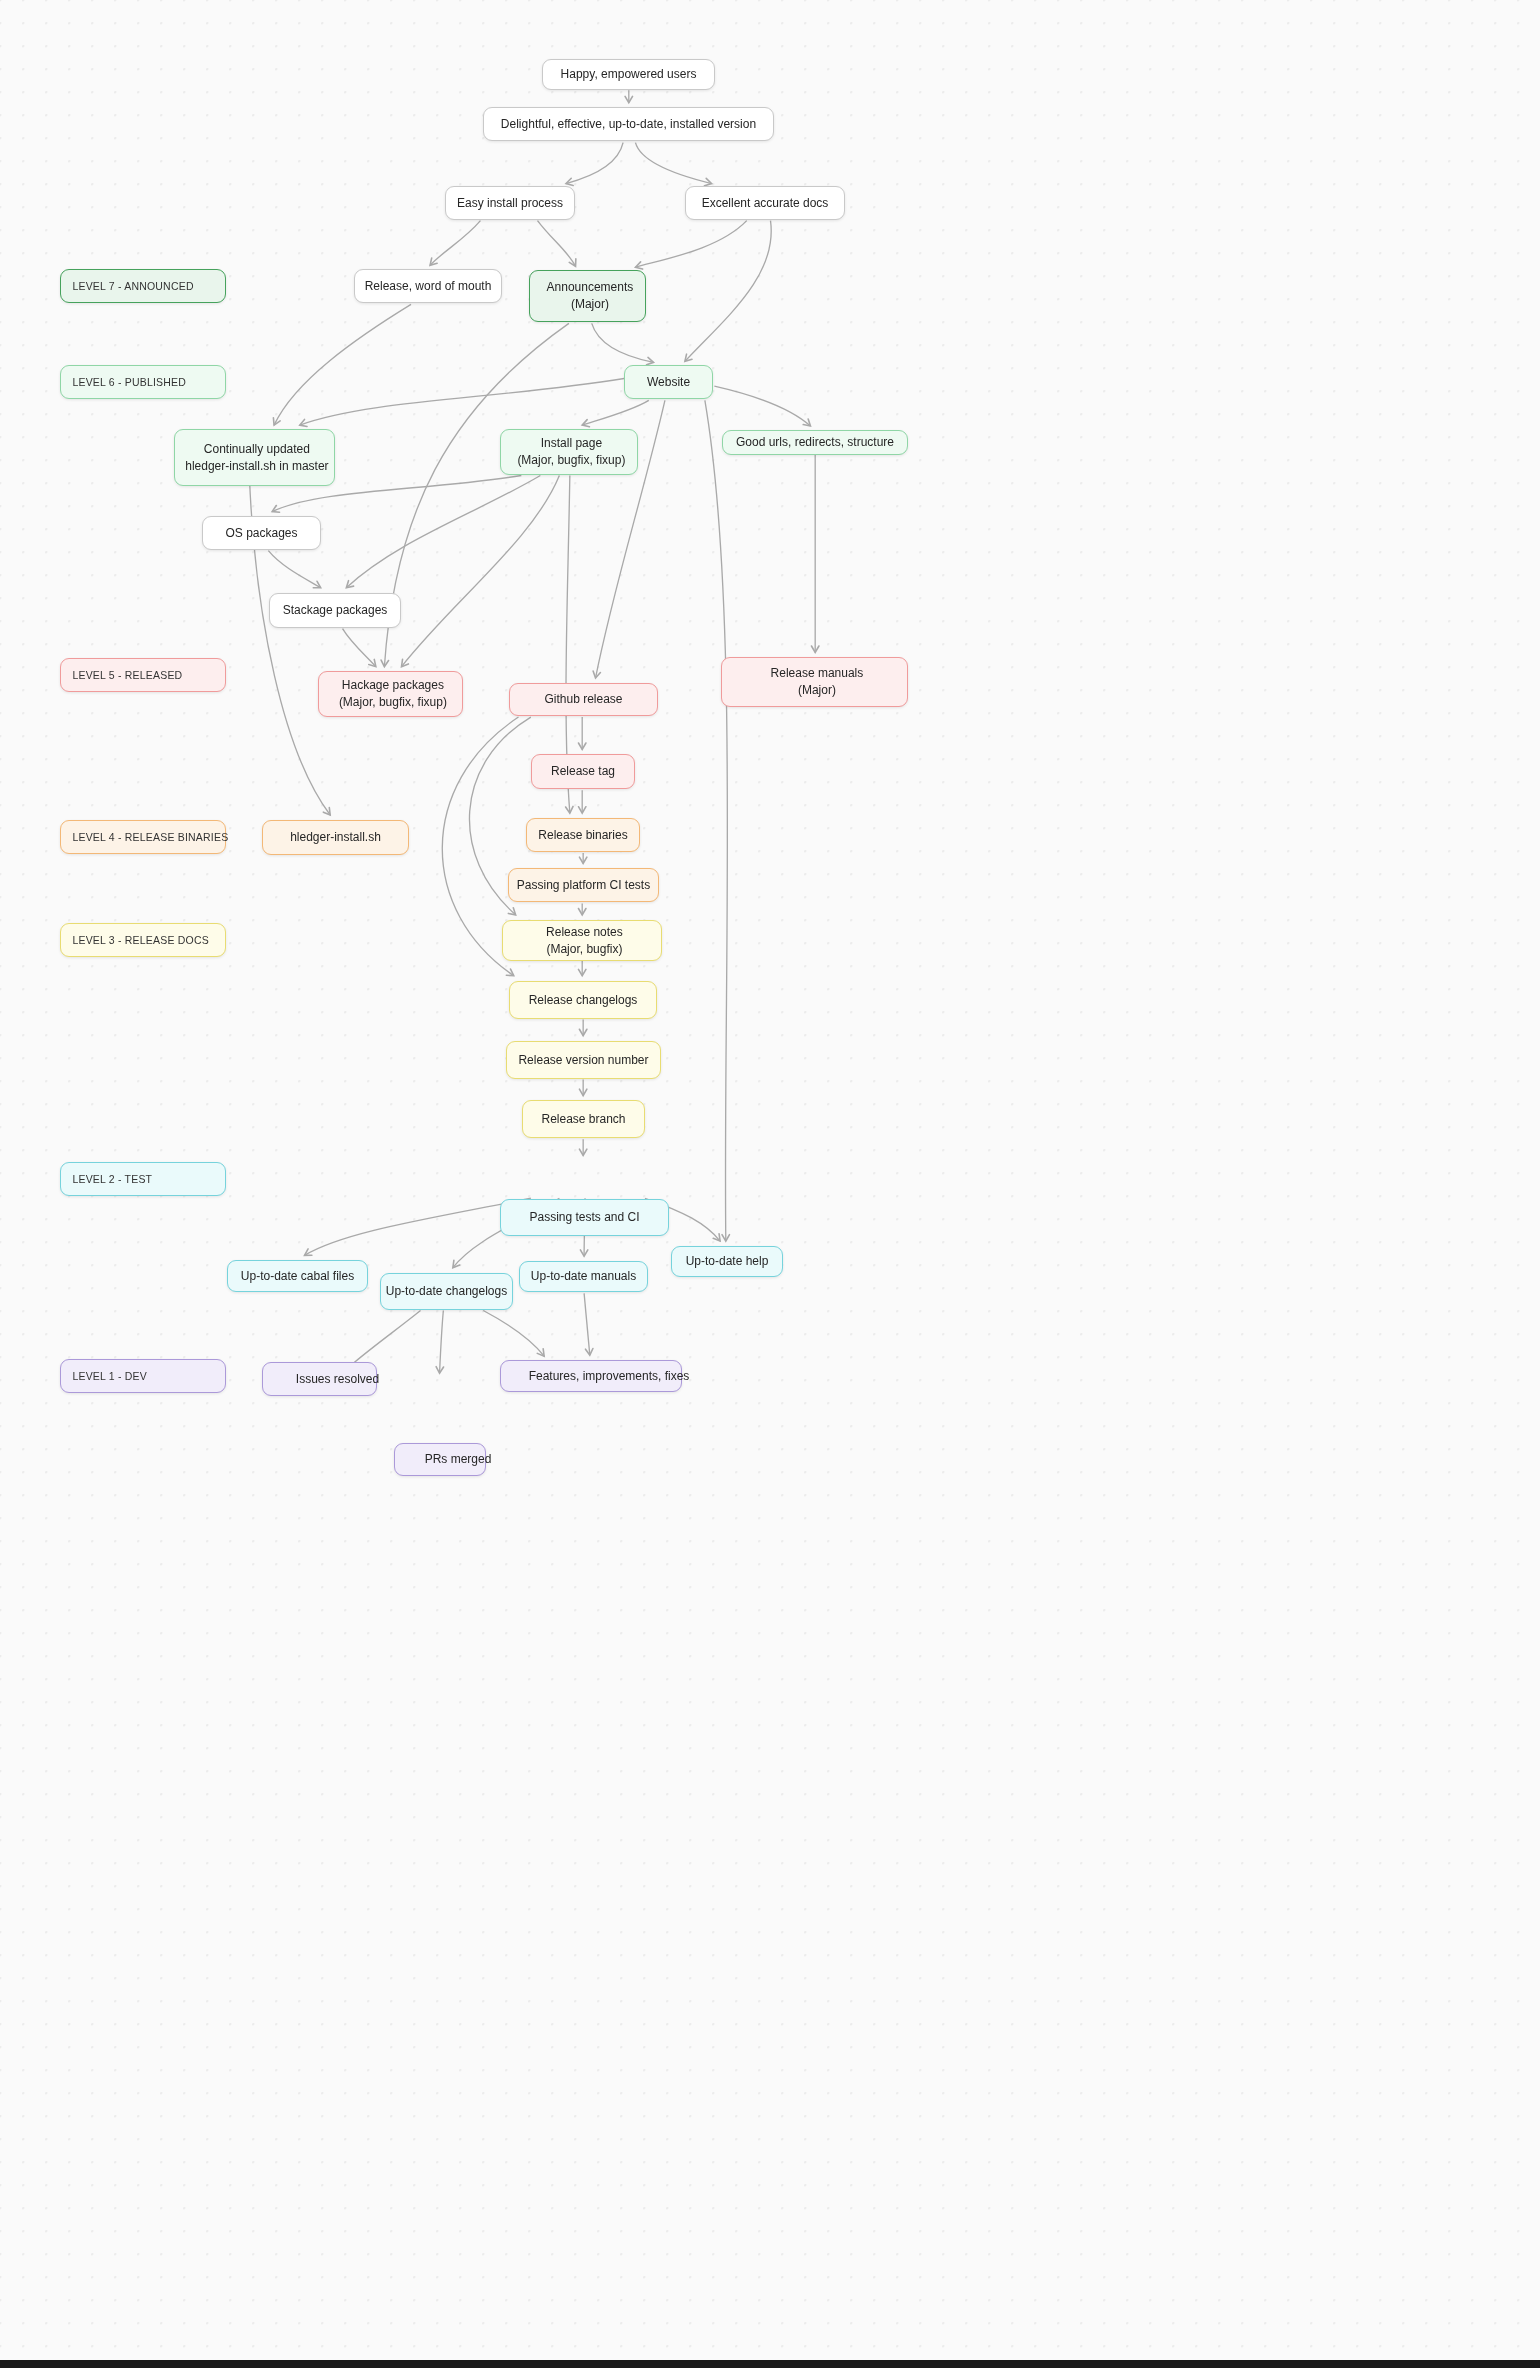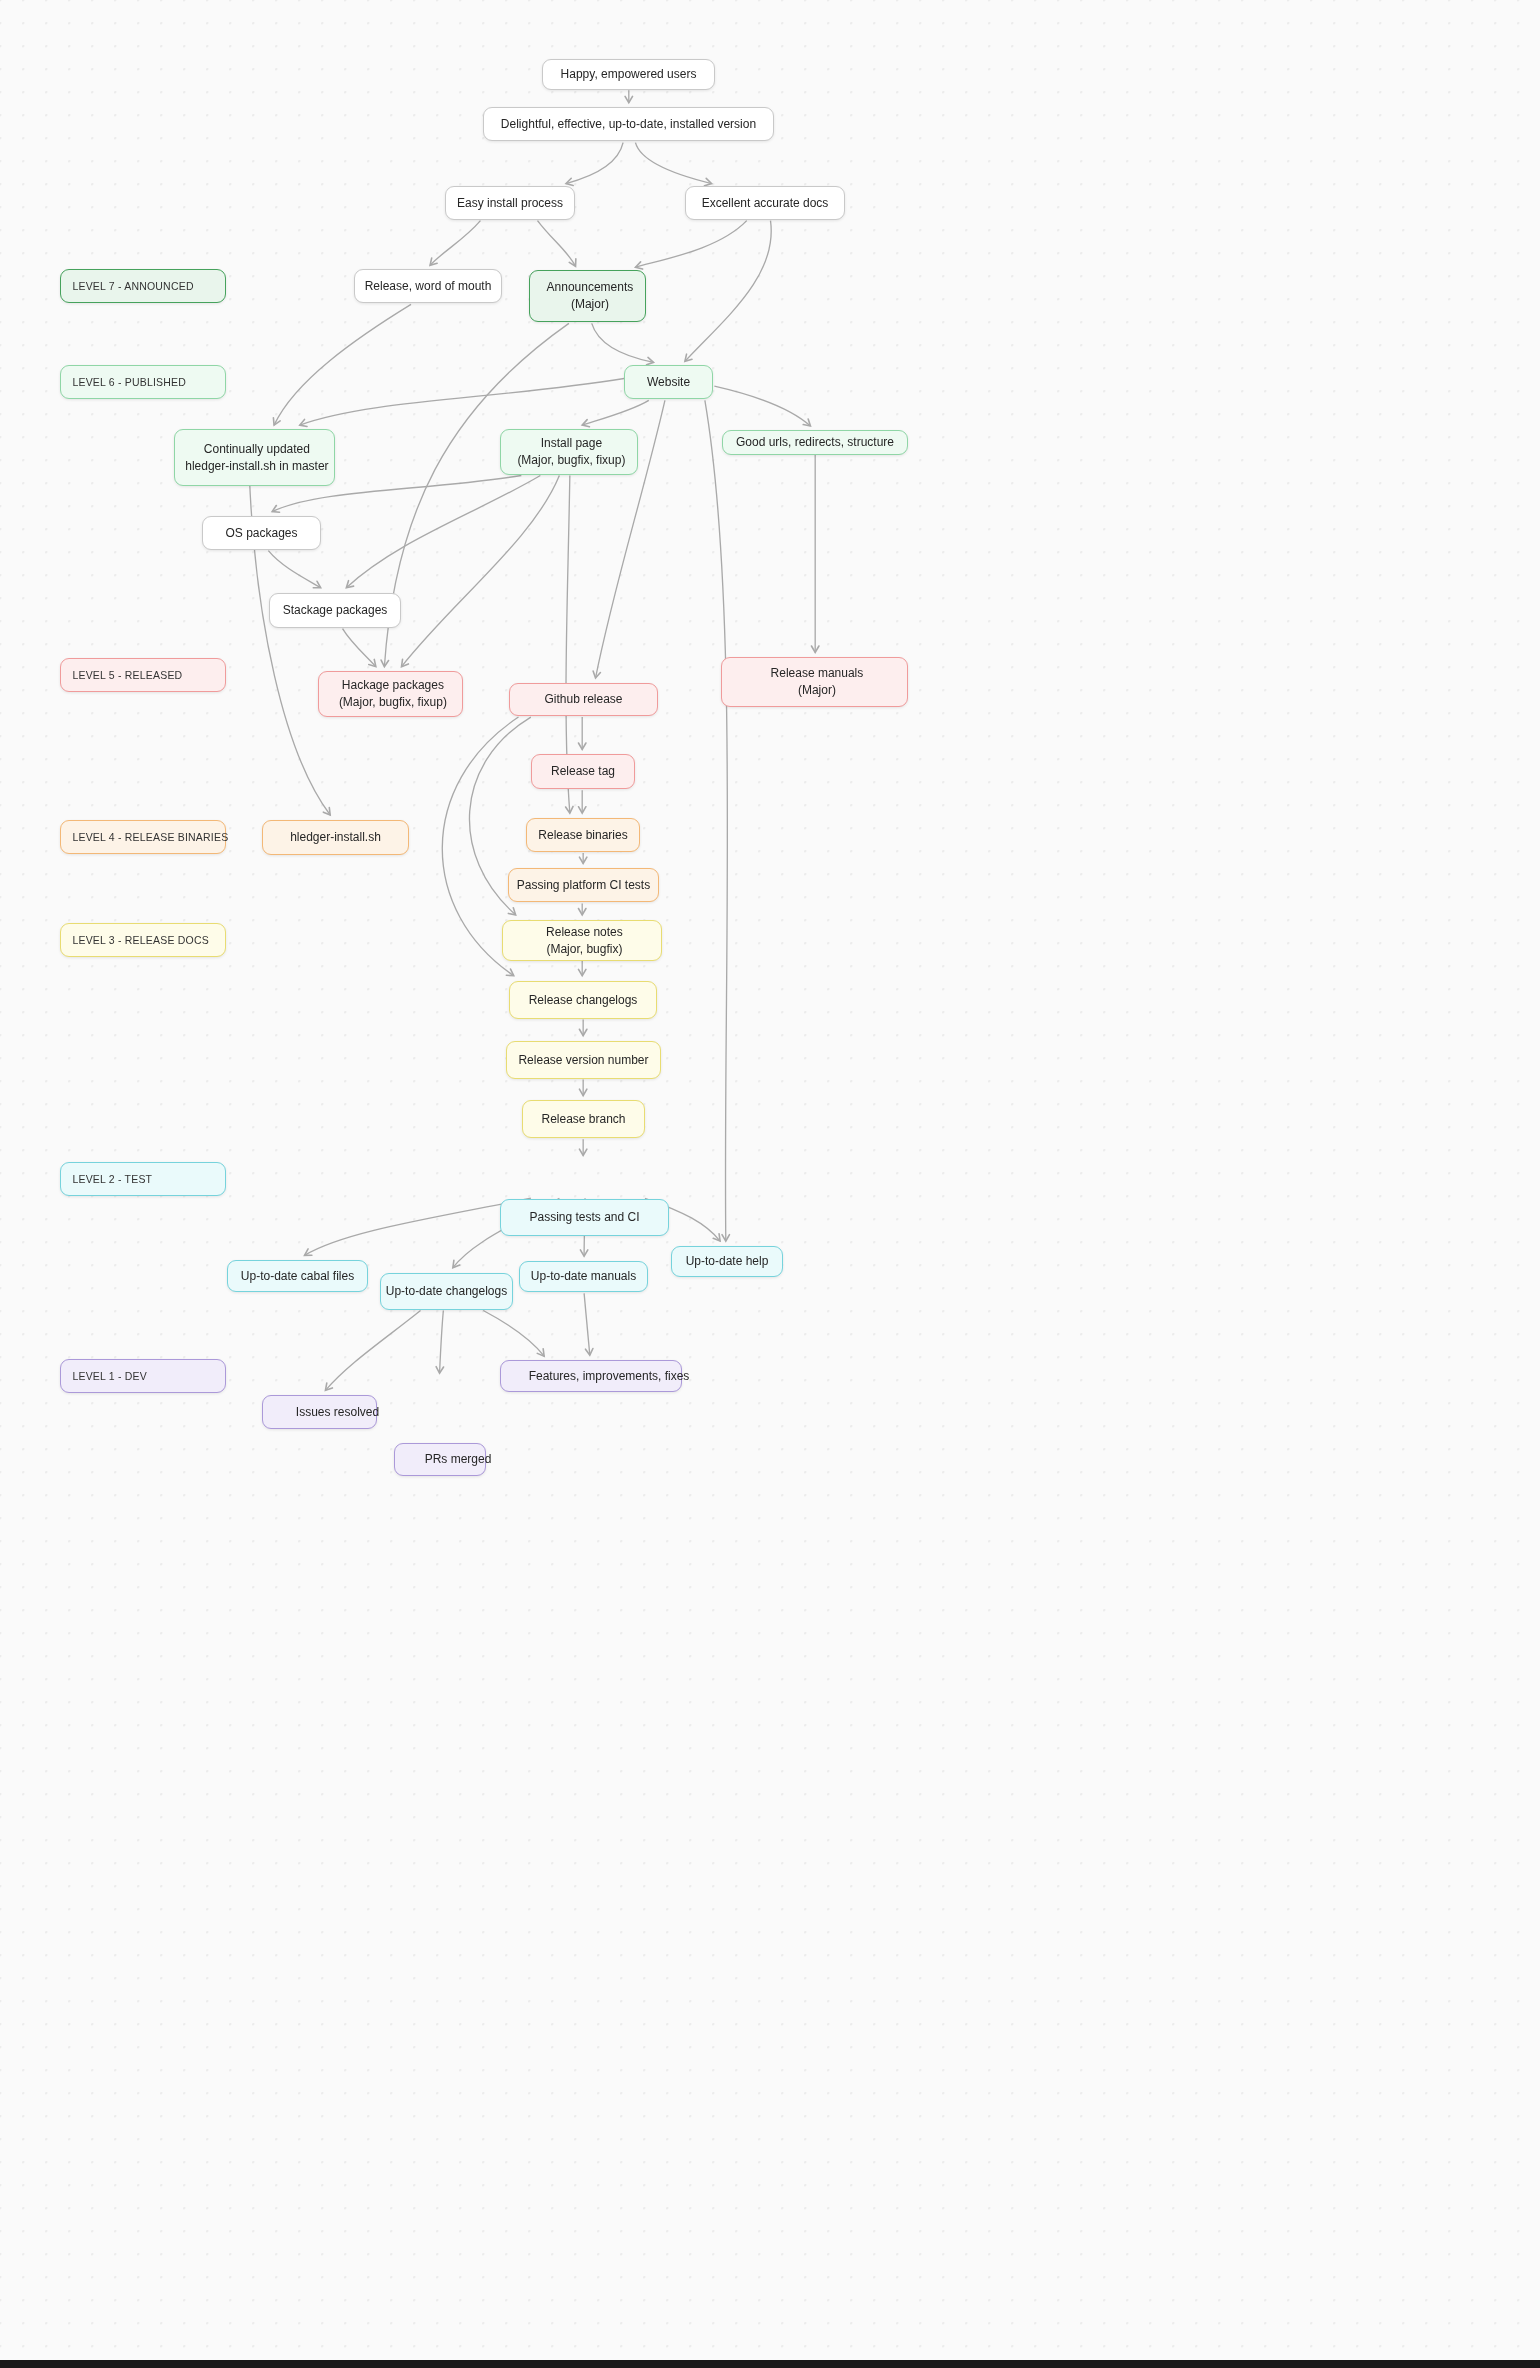--- a/index.html
+++ b/index.html
@@ -201,19 +201,19 @@
   </div>
   <div class="node c2" style="left:671px;top:1246px;width:112px;height:31px">
     <span class="line">Up-to-date help</span>
   </div>
   <div class="node p1" style="left:500px;top:1360px;width:182px;height:32px">
     <span class="line">Features, improvements, fixes</span>
   </div>
   <div class="node p1" style="left:394px;top:1443px;width:92px;height:33px">
     <span class="line">PRs merged</span>
   </div>
-  <div class="node p1" style="left:262px;top:1395px;width:115px;height:34px">
+  <div class="node p1" style="left:262px;top:1362px;width:115px;height:34px">
     <span class="line">Issues resolved</span>
   </div>
 
   <div class="bottom-bar"></div>
 </div>
 
 
 </body></html>

